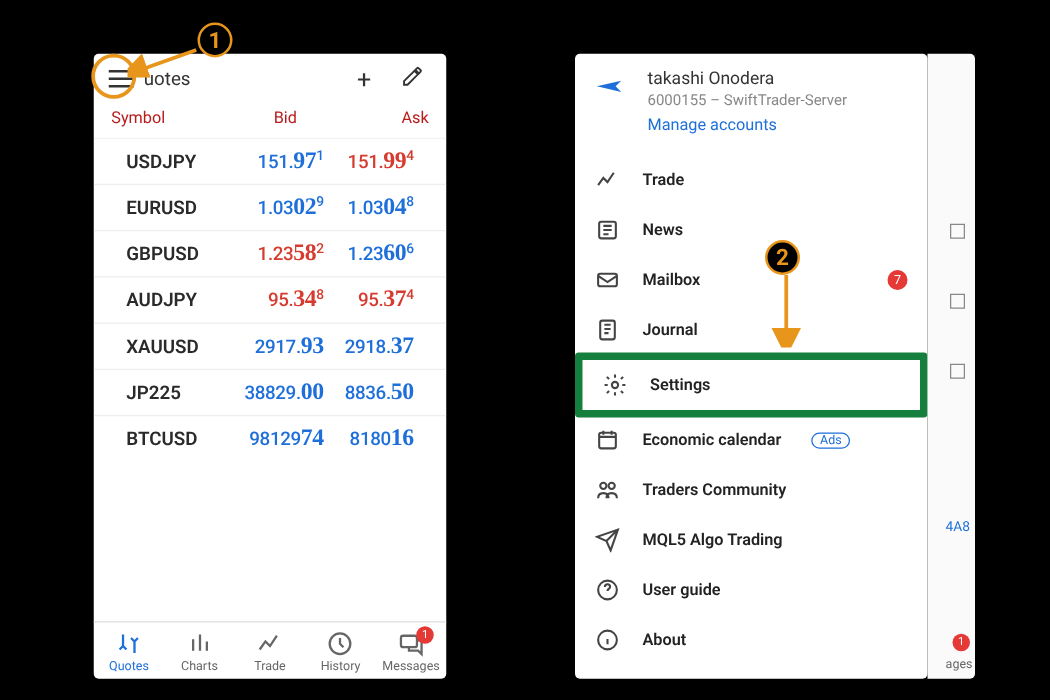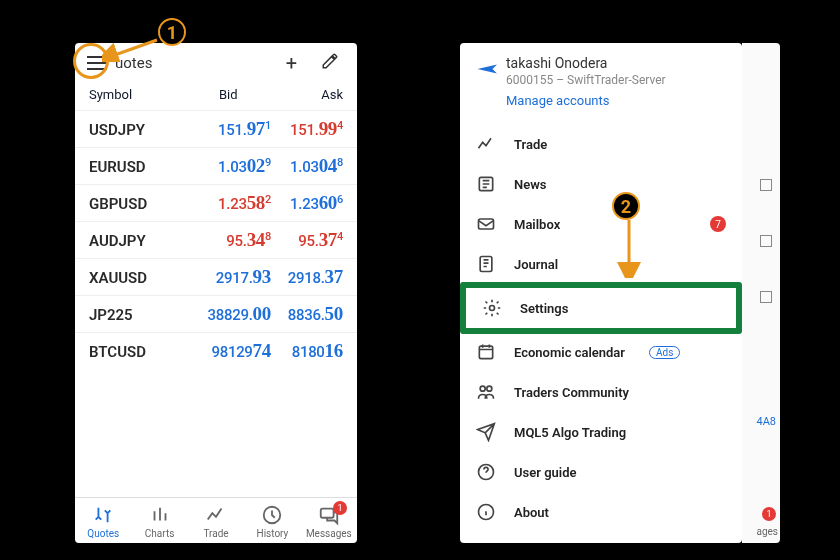--- a/index.html
+++ b/index.html
@@ -7,40 +7,40 @@
   .phone { position: absolute; background: #fff; border-radius: 4px; width: 282px; height: 500px; top: 43px; display: flex; flex-direction: column; }
   .phone-left { left: 75px; }
   .phone-right { left: 460px; }
 
   
   .hdr { display: flex; align-items: center; padding: 8px 12px; gap: 12px; }
   .hamburger { width: 20px; height: 20px; display: flex; flex-direction: column; justify-content: center; gap: 4px; cursor: pointer; }
   .hamburger span { height: 2px; background: #333; }
   .hdr-title { font-size: 15px; color: #333; flex: 1; margin-left: -4px; }
   .plus, .pencil { font-size: 20px; color: #333; padding: 0 6px; cursor: pointer; }
-  .cols { display: flex; padding: 4px 14px 8px; font-size: 13px; color: #0f172a; gap: 45px; }
+  .cols { display: flex; padding: 4px 14px 8px; font-size: 13px; color: #b91c1c; gap: 45px; }
   .cols .sym { flex: 1; }
   .cols .bid { width: 72px; text-align: right; }
   .cols .ask { width: 72px; text-align: right; }
   .rows { flex: 1; overflow: hidden; }
-  .row { display: flex; align-items: baseline; padding: 7px 14px; border-top: 1px solid #eee; }
+  .row { display: flex; align-items: baseline; padding: 7px 26px; border-top: 1px solid #eee; }
   .row .sym { flex: 1; font-size: 15px; font-weight: 600; color: #2a2a2a; }
   .price { width: 72px; text-align: right; font-size: 15px; font-weight: 500; letter-spacing: -0.3px; }
   .price .big { font-size: 19px; font-weight: 600; font-family: Liberation Serif, serif; }
   .price .sup { font-size: 11px; vertical-align: super; }
   .blue { color: #1e6fd9; }
   .red { color: #d63b2f; }
   .tabbar { display: flex; border-top: 1px solid #ddd; padding: 6px 0 4px; }
   .tab { flex: 1; display: flex; flex-direction: column; align-items: center; gap: 2px; font-size: 10px; color: #666; position: relative; cursor: pointer; }
   .tab.active { color: #1e6fd9; }
   .tab svg { width: 22px; height: 22px; }
   .badge { position: absolute; top: -3px; right: 10px; background: #e53935; color: #fff; border-radius: 50%; width: 14px; height: 14px; font-size: 9px; display: flex; align-items: center; justify-content: center; }
 
   
-  .profile { padding: 12px 16px 8px; display: flex; }
+  .profile { padding: 12px 16px 8px; display: flex; gap: 12px; }
   .logo { width: 30px; height: 20px; margin-top: 4px; }
   .prof-txt { flex: 1; }
   .prof-name { font-size: 14px; color: #333; }
   .prof-sub { font-size: 12px; color: #888; margin-top: 2px; }
   .manage { color: #1e6fd9; font-size: 13px; margin-top: 6px; cursor: pointer; }
   .menu { padding-top: 8px; }
   .menu-item { display: flex; align-items: center; padding: 10px 16px; gap: 18px; cursor: pointer; position: relative; }
   .menu-item.selected { border: 6px solid #15803d; border-radius: 3px; margin: -2px 0; }
   .menu-icon { width: 20px; height: 20px; color: #444; flex-shrink: 0; }
   .menu-label { font-size: 13px; font-weight: 600; color: #222; }

